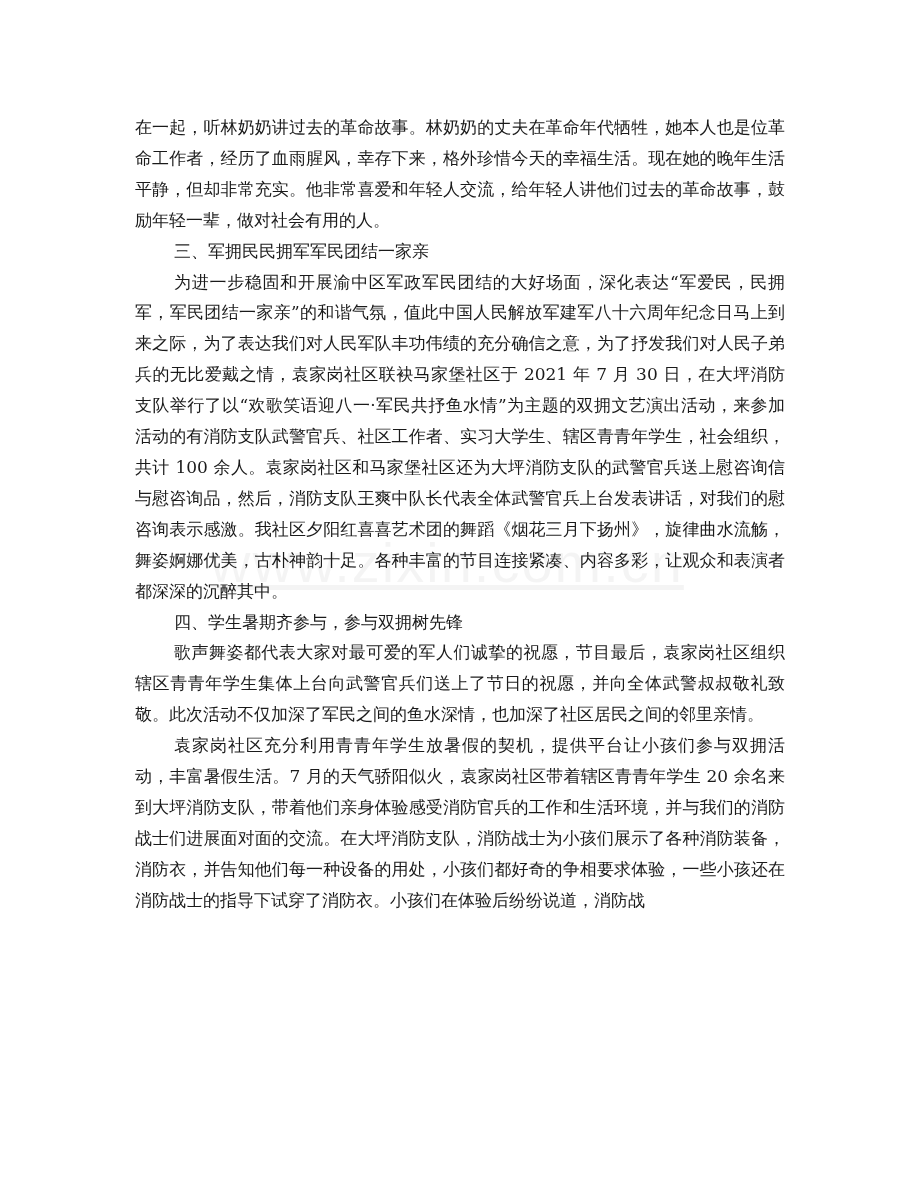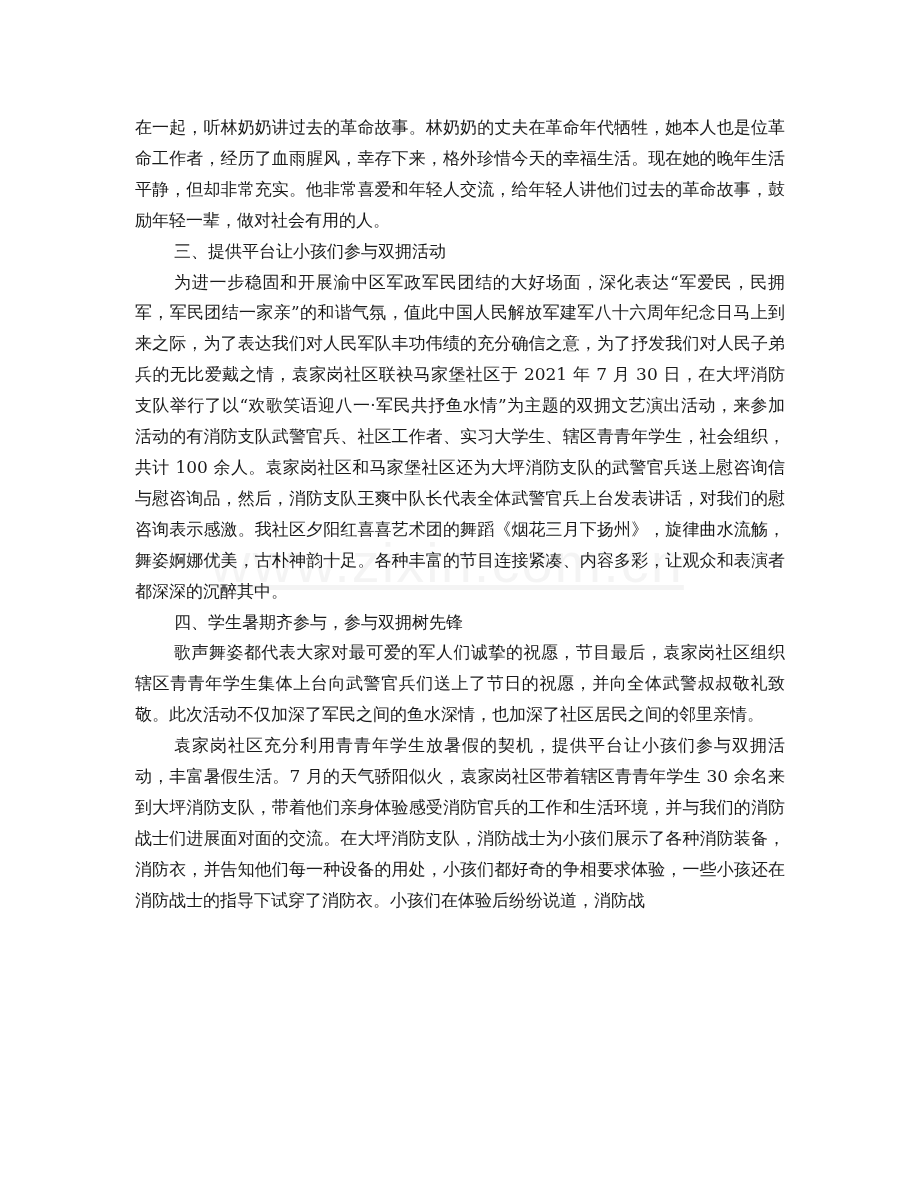--- a/index.html
+++ b/index.html
@@ -31,18 +31,18 @@
     text-decoration: underline;
   }
 </style>
 </head>
 <body>
 
 <div class="watermark">www.zixin.com.cn</div>
 
 <div class="page">
   <p class="">在一起，听林奶奶讲过去的革命故事。林奶奶的丈夫在革命年代牺牲，她本人也是位革命工作者，经历了血雨腥风，幸存下来，格外珍惜今天的幸福生活。现在她的晚年生活平静，但却非常充实。他非常喜爱和年轻人交流，给年轻人讲他们过去的革命故事，鼓励年轻一辈，做对社会有用的人。</p>
-  <p class="indent">三、提供平台让小孩们参与双拥活动</p>
+  <p class="indent">三、军拥民民拥军军民团结一家亲</p>
   <p class="indent">为进一步稳固和开展渝中区军政军民团结的大好场面，深化表达“军爱民，民拥军，军民团结一家亲”的和谐气氛，值此中国人民解放军建军八十六周年纪念日马上到来之际，为了表达我们对人民军队丰功伟绩的充分确信之意，为了抒发我们对人民子弟兵的无比爱戴之情，袁家岗社区联袂马家堡社区于 2021 年 7 月 30 日，在大坪消防支队举行了以“欢歌笑语迎八一·军民共抒鱼水情”为主题的双拥文艺演出活动，来参加活动的有消防支队武警官兵、社区工作者、实习大学生、辖区青青年学生，社会组织，共计 100 余人。袁家岗社区和马家堡社区还为大坪消防支队的武警官兵送上慰咨询信与慰咨询品，然后，消防支队王爽中队长代表全体武警官兵上台发表讲话，对我们的慰咨询表示感激。我社区夕阳红喜喜艺术团的舞蹈《烟花三月下扬州》，旋律曲水流觞，舞姿婀娜优美，古朴神韵十足。各种丰富的节目连接紧凑、内容多彩，让观众和表演者都深深的沉醉其中。</p>
   <p class="indent">四、学生暑期齐参与，参与双拥树先锋</p>
   <p class="indent">歌声舞姿都代表大家对最可爱的军人们诚挚的祝愿，节目最后，袁家岗社区组织辖区青青年学生集体上台向武警官兵们送上了节日的祝愿，并向全体武警叔叔敬礼致敬。此次活动不仅加深了军民之间的鱼水深情，也加深了社区居民之间的邻里亲情。</p>
-  <p class="indent">袁家岗社区充分利用青青年学生放暑假的契机，提供平台让小孩们参与双拥活动，丰富暑假生活。7 月的天气骄阳似火，袁家岗社区带着辖区青青年学生 30 余名来到大坪消防支队，带着他们亲身体验感受消防官兵的工作和生活环境，并与我们的消防战士们进展面对面的交流。在大坪消防支队，消防战士为小孩们展示了各种消防装备，消防衣，并告知他们每一种设备的用处，小孩们都好奇的争相要求体验，一些小孩还在消防战士的指导下试穿了消防衣。小孩们在体验后纷纷说道，消防战</p>
+  <p class="indent">袁家岗社区充分利用青青年学生放暑假的契机，提供平台让小孩们参与双拥活动，丰富暑假生活。7 月的天气骄阳似火，袁家岗社区带着辖区青青年学生 20 余名来到大坪消防支队，带着他们亲身体验感受消防官兵的工作和生活环境，并与我们的消防战士们进展面对面的交流。在大坪消防支队，消防战士为小孩们展示了各种消防装备，消防衣，并告知他们每一种设备的用处，小孩们都好奇的争相要求体验，一些小孩还在消防战士的指导下试穿了消防衣。小孩们在体验后纷纷说道，消防战</p>
 </div>
 
 </body></html>

